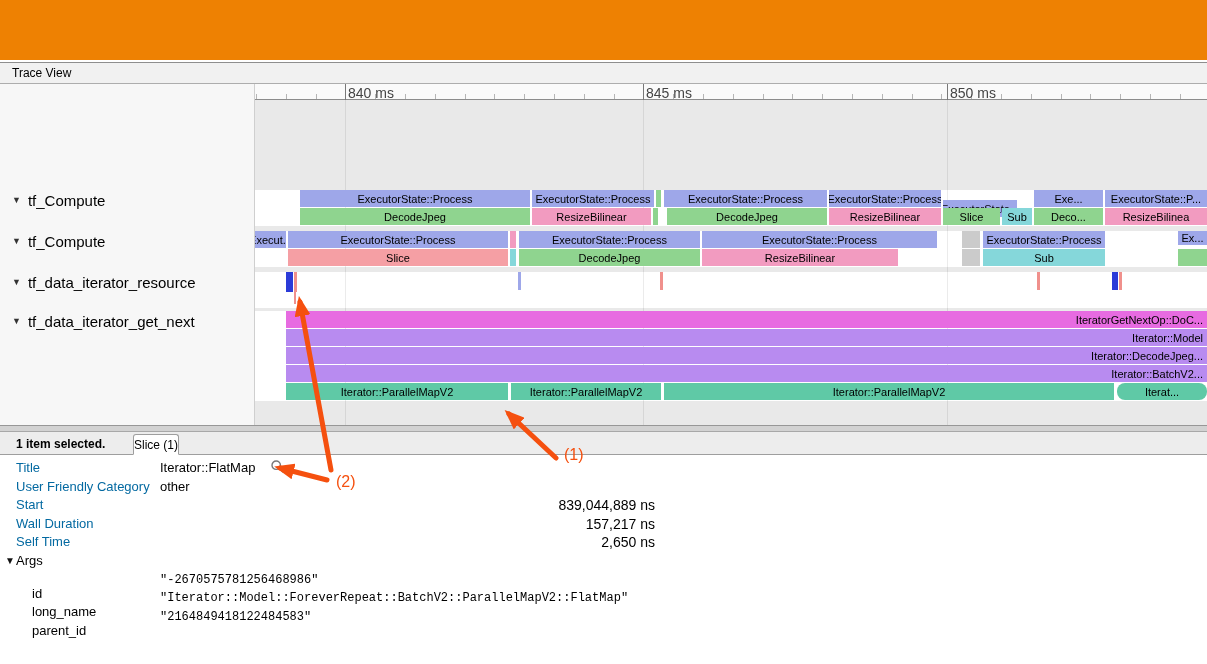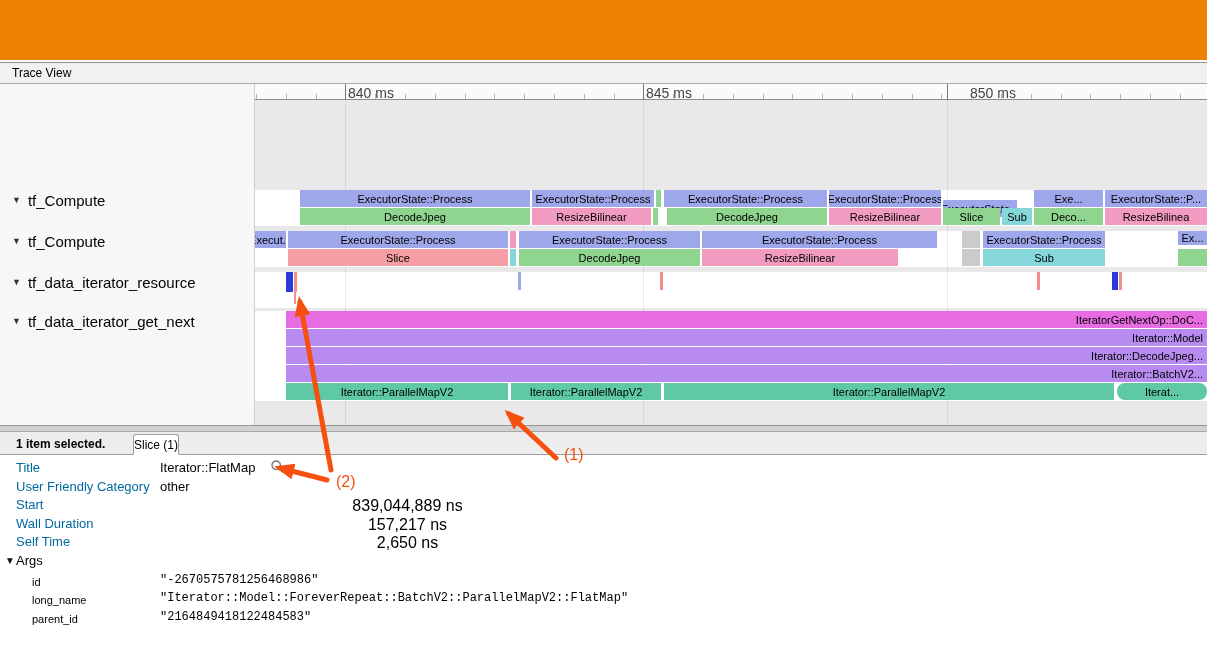--- a/index.html
+++ b/index.html
@@ -23,25 +23,25 @@
   .bar.r{justify-content:flex-end;padding-right:4px}
   .divider{position:absolute;left:0;top:425px;width:1207px;height:7px;background:#D2D2D2;border-top:1px solid #979797;border-bottom:1px solid #A8A8A8;cursor:row-resize}
   .details{position:absolute;left:0;top:432px;width:1207px;height:232px;background:#fff}
   .dheader{position:absolute;left:0;top:0;width:1207px;height:23px;background:#EDEDED;border-bottom:1px solid #9E9E9E}
   .sel{position:absolute;left:16px;top:0;height:23px;display:flex;align-items:center;font-size:12px;font-weight:bold}
   .tab{position:absolute;left:133px;top:2px;bottom:-1px;display:flex;align-items:center;padding:0 0;background:#fff;border:1px solid #9E9E9E;border-bottom:1px solid #fff;border-radius:3px 3px 0 0;font-size:12px;cursor:pointer}
   .fields{position:absolute;left:0;top:26px;width:1207px}
   .frow{position:relative;height:18.6px}
   .flabel{position:absolute;left:16px;top:2px;font-size:13px;color:#0369a1;white-space:nowrap}
   .fvalue{position:absolute;left:160px;top:2px;font-size:13px;white-space:nowrap}
-  .fnum{position:absolute;left:160px;top:2px;width:495px;text-align:center;font-size:16px;white-space:nowrap}
+  .fnum{position:absolute;left:160px;top:2px;width:495px;text-align:right;font-size:14px;white-space:nowrap}
   .mag{position:absolute;left:270px;top:1px;cursor:pointer}
   .atri{position:absolute;left:5px;top:4px;font-size:10px;color:#111;cursor:pointer}
   .alabel{position:absolute;left:16px;top:2px;font-size:13px}
-  .akey{position:absolute;left:32px;top:6px;font-size:11px;white-space:nowrap}
+  .akey{position:absolute;left:32px;top:16px;font-size:13px;white-space:nowrap}
   .mono{position:absolute;left:160px;top:3px;font-family:"Liberation Mono","DejaVu Sans Mono",monospace;font-size:12px;white-space:nowrap}
   .ann{position:absolute;font-size:16px}
   .overlay{position:absolute;left:0;top:0;pointer-events:none;z-index:50}
 </style>
 </head>
 <body>
 
 <div class="banner" style="background: rgb(238, 129, 2);"></div>
 
 <div class="trace-header">
@@ -67,21 +67,21 @@
         <span>tf_data_iterator_get_next</span>
       </div>
     </div>
   <div class="timeline" id="timeline">
     <div class="ruler" id="ruler">
         <div class="maj" style="left: 90px;"></div>
         <div class="rl" style="left: 93px;">840 ms</div>
         <div class="maj" style="left: 388px;"></div>
         <div class="rl" style="left: 391px;">845 ms</div>
         <div class="maj" style="left: 692px;"></div>
-        <div class="rl" style="left: 695px; margin-left: 20px;">850 ms</div>
+        <div class="rl" style="left: 695px;">850 ms</div>
       </div>
   <div class="row-band" style="top: 106px; height: 36px;"></div>
       <div class="row-band" style="top: 147px; height: 36px;"></div>
       <div class="row-band" style="top: 188px; height: 36px;"></div>
       <div class="row-band" style="top: 227px; height: 90px;"></div>
       <div class="gridline" style="left: 90px;"></div>
       <div class="gridline" style="left: 388px;"></div>
       <div class="gridline" style="left: 692px;"></div>
       <div class="bar" style="left: 45px; top: 106px; width: 230px; height: 17px; background: rgb(158, 167, 233);">
         <span>ExecutorState::Process</span>

